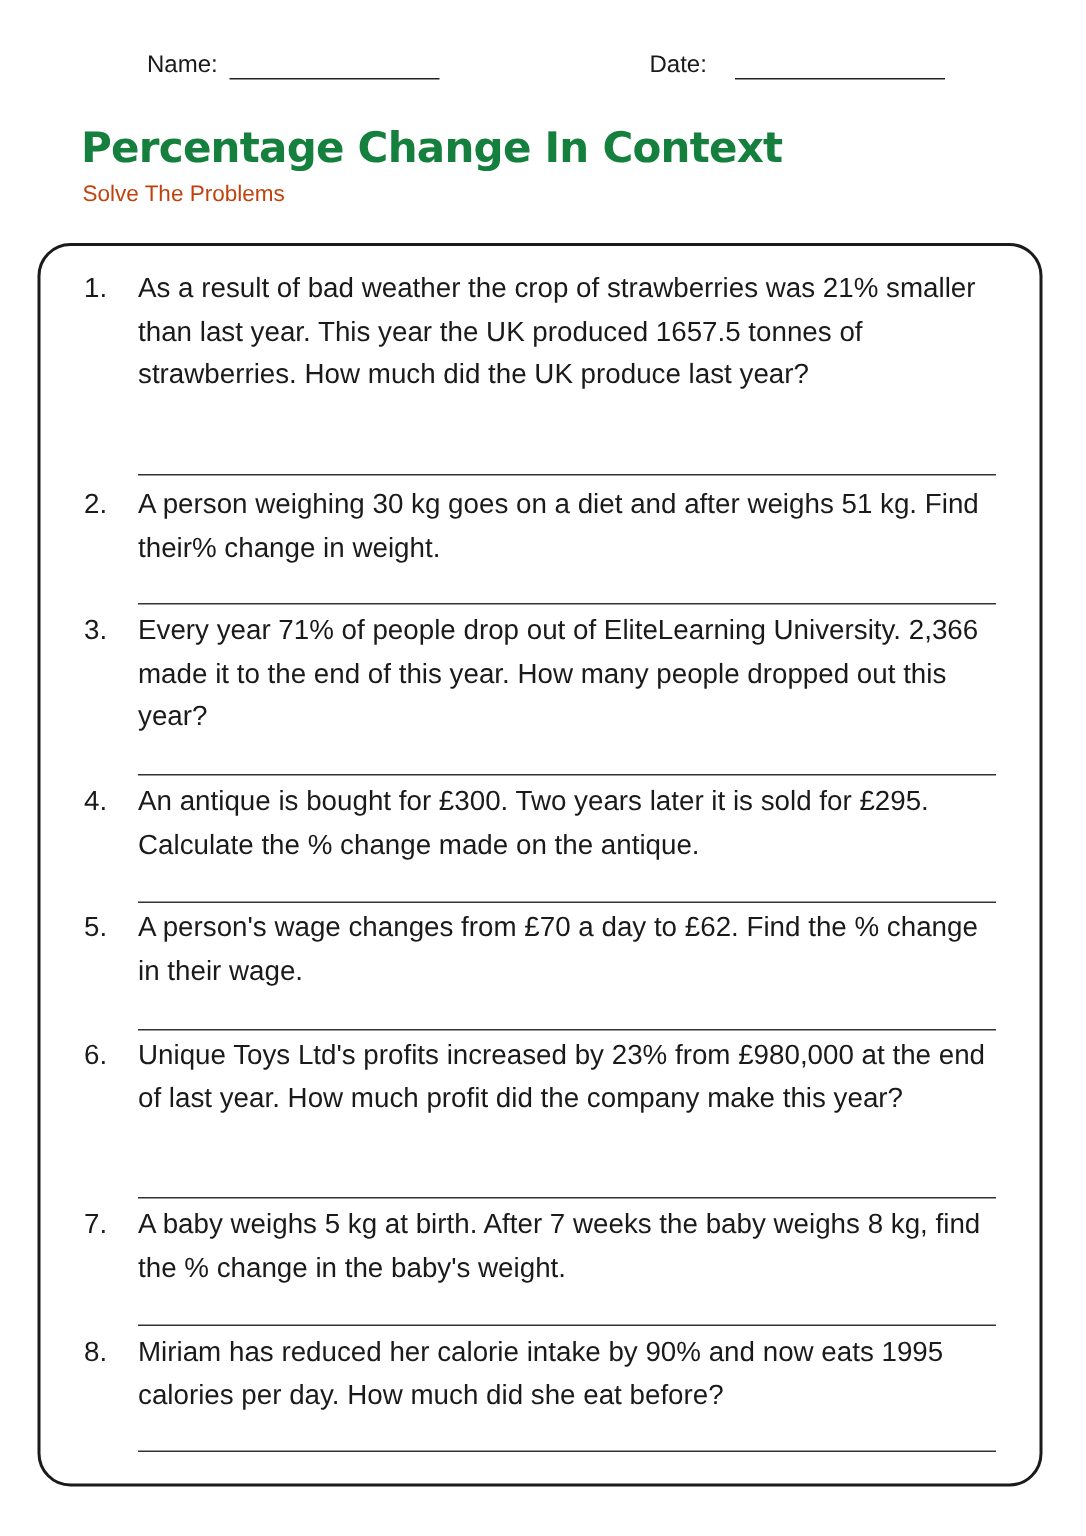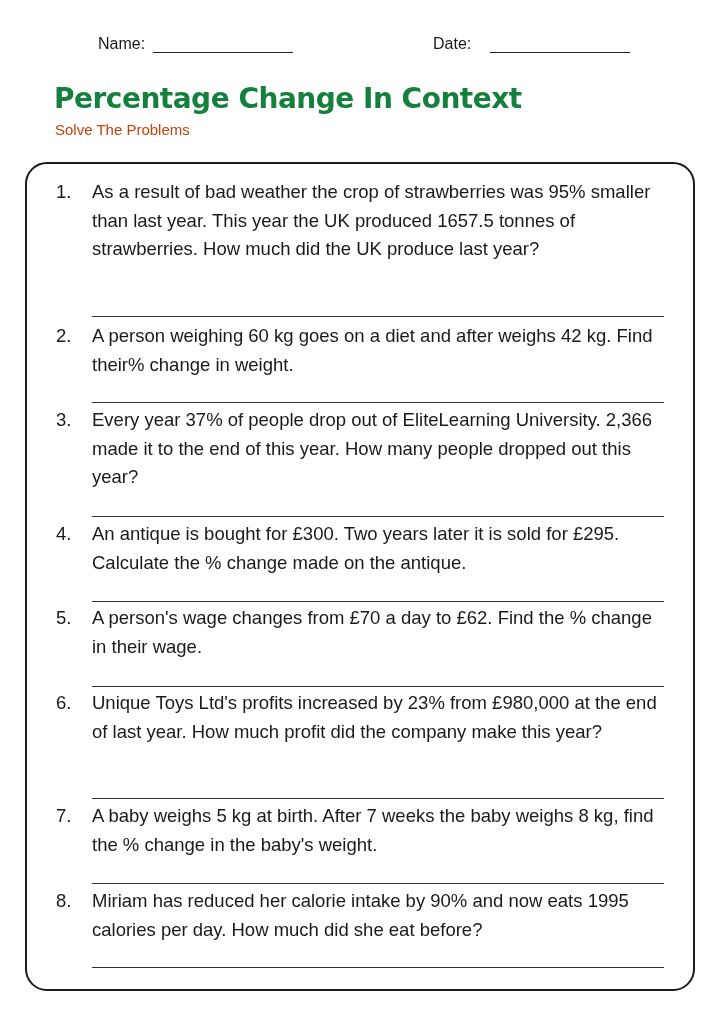--- a/index.html
+++ b/index.html
@@ -110,33 +110,33 @@
   </div>
 </div>
 
 <h1 class="title">Percentage Change In Context</h1>
 <div class="subtitle">Solve The Problems</div>
 
 <div class="box"></div>
 
 <div class="question" style="top:178px;">
   <span class="num">1.</span>
-  <span class="text">As a result of bad weather the crop of strawberries was 95% smaller than last year. This year the UK produced 1657.5 tonnes of strawberries. How much did the UK produce last year?</span>
+  <span class="text">As a result of bad weather the crop of strawberries was 21% smaller than last year. This year the UK produced 1657.5 tonnes of strawberries. How much did the UK produce last year?</span>
 </div>
 <div class="answer-line" style="top:316px;"></div>
 
 <div class="question" style="top:322px;">
   <span class="num">2.</span>
-  <span class="text">A person weighing 60 kg goes on a diet and after weighs 42 kg. Find their% change in weight.</span>
+  <span class="text">A person weighing 30 kg goes on a diet and after weighs 51 kg. Find their% change in weight.</span>
 </div>
 <div class="answer-line" style="top:402px;"></div>
 
 <div class="question" style="top:406px;">
   <span class="num">3.</span>
-  <span class="text">Every year 37% of people drop out of EliteLearning University. 2,366 made it to the end of this year. How many people dropped out this year?</span>
+  <span class="text">Every year 71% of people drop out of EliteLearning University. 2,366 made it to the end of this year. How many people dropped out this year?</span>
 </div>
 <div class="answer-line" style="top:516px;"></div>
 
 <div class="question" style="top:520px;">
   <span class="num">4.</span>
   <span class="text">An antique is bought for £300. Two years later it is sold for £295. Calculate the % change made on the antique.</span>
 </div>
 <div class="answer-line" style="top:601px;"></div>
 
 <div class="question" style="top:604px;">

